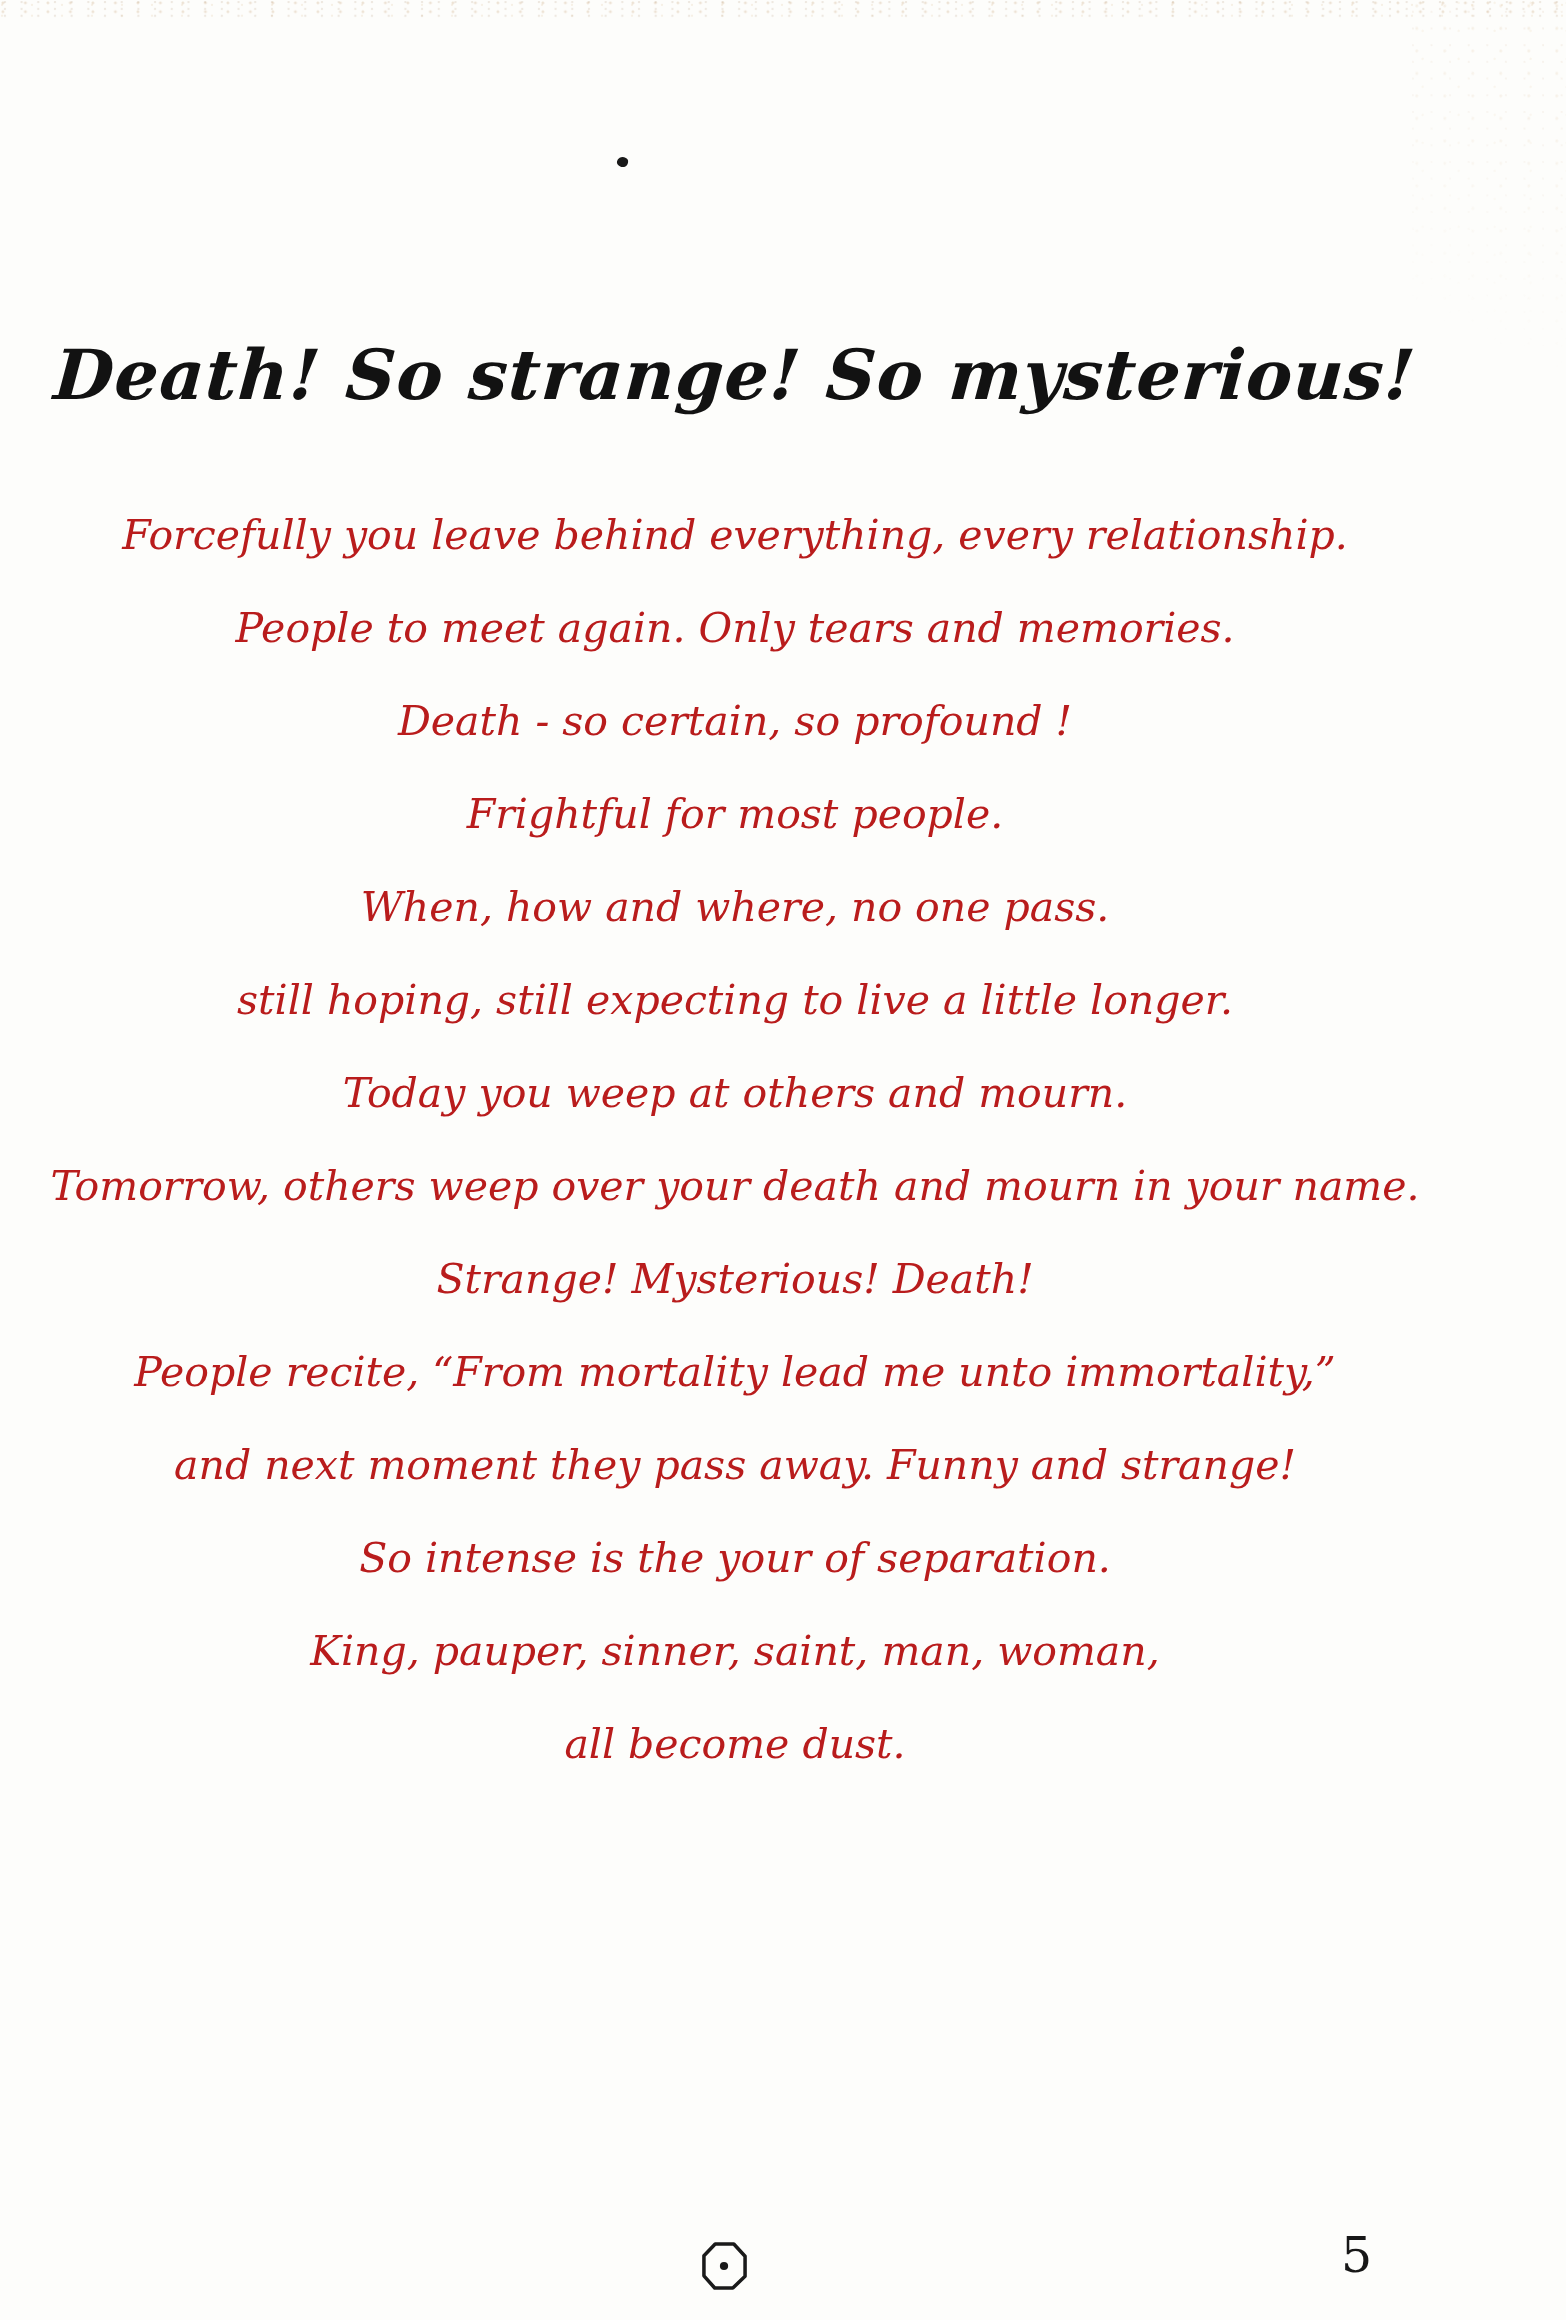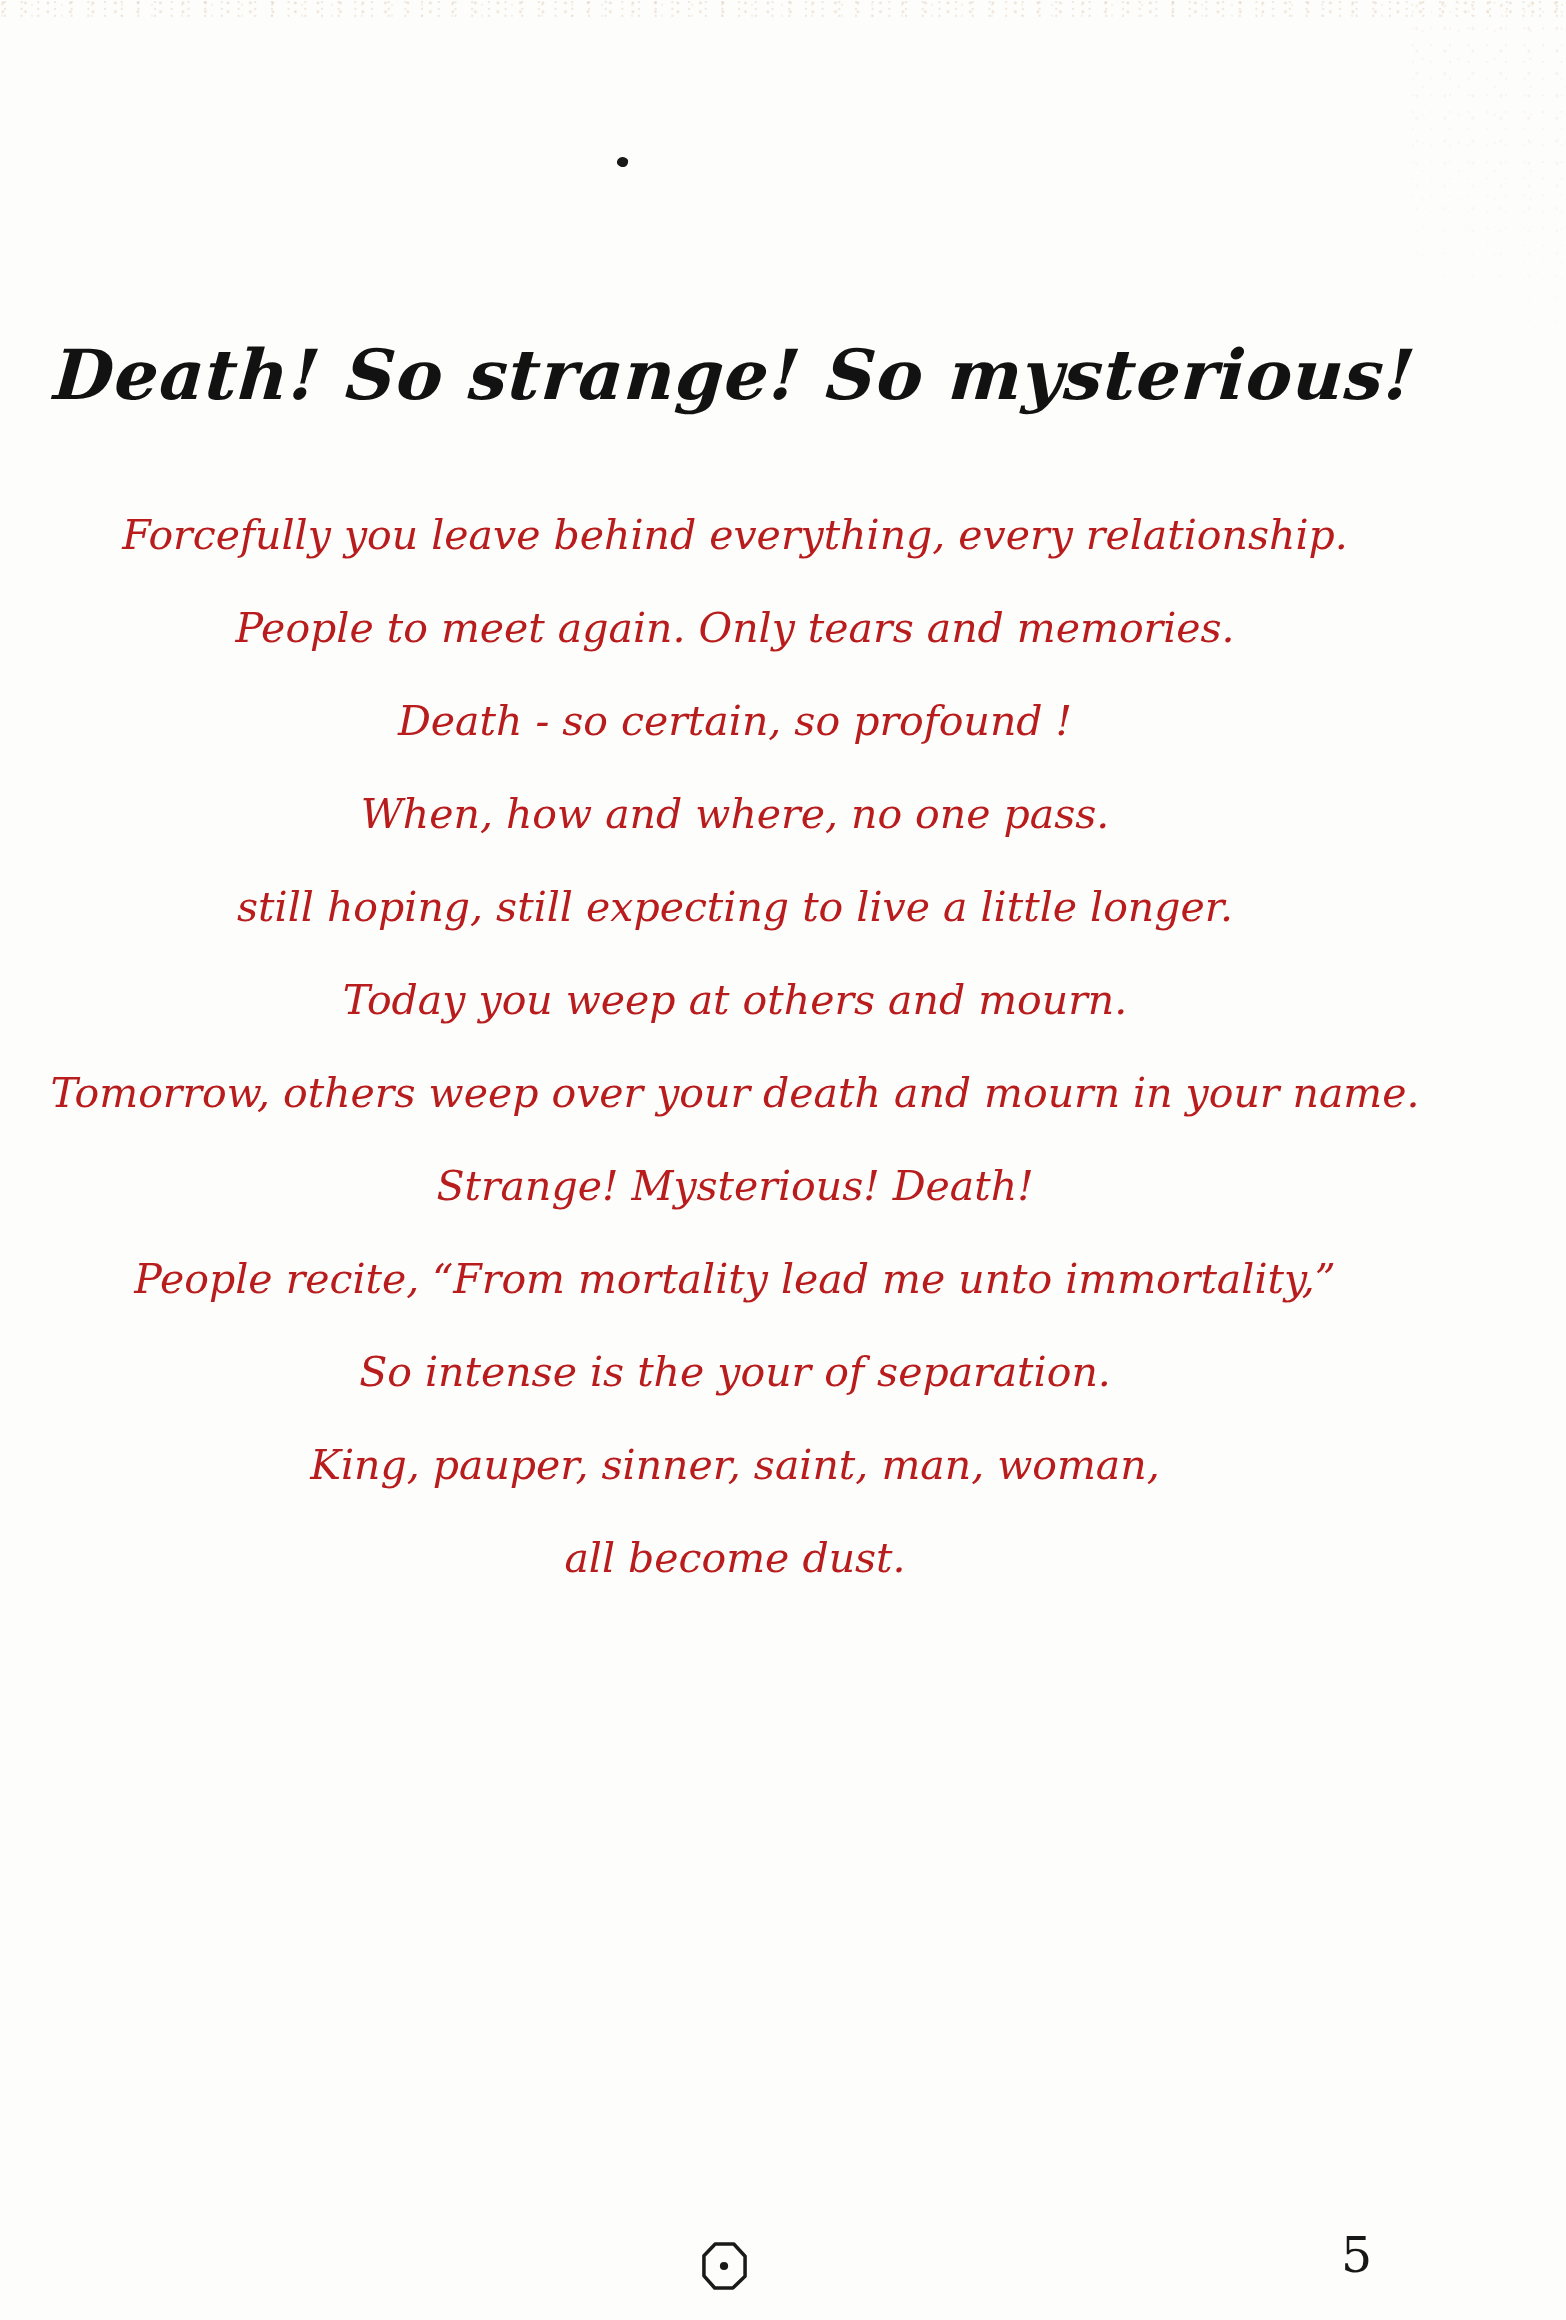--- a/index.html
+++ b/index.html
@@ -104,26 +104,28 @@
 <div class="scan-noise-corner"></div>
 
 <div class="ink-speck"></div>
 
 <h1 class="page-title">Death! So strange! So mysterious!</h1>
 
 <div class="poem">
   <p>Forcefully you leave behind everything, every relationship.</p>
   <p>People to meet again. Only tears and memories.</p>
   <p>Death - so certain, so profound !</p>
+  <p>Frightful for most people.</p>
   <p>When, how and where, no one pass.</p>
   <p>still hoping, still expecting to live a little longer.</p>
   <p>Today you weep at others and mourn.</p>
   <p>Tomorrow, others weep over your death and mourn in your name.</p>
   <p>Strange! Mysterious! Death!</p>
   <p>People recite, “From mortality lead me unto immortality,”</p>
+  <p>and next moment they pass away. Funny and strange!</p>
   <p>So intense is the your of separation.</p>
   <p>King, pauper, sinner, saint, man, woman,</p>
   <p>all become dust.</p>
 </div>
 
 <div class="footer-ornament">
   <svg viewBox="0 0 48 51" xmlns="http://www.w3.org/2000/svg">
     <polygon points="14.5,3 33.5,3 45,15.5 45,36 32.5,48 14,48 3,35.5 3,15" fill="none" stroke="#1a1a1a" stroke-width="3.6" stroke-linejoin="round"></polygon>
     <circle cx="23.5" cy="25.5" r="4.2" fill="#1a1a1a"></circle>
   </svg>

